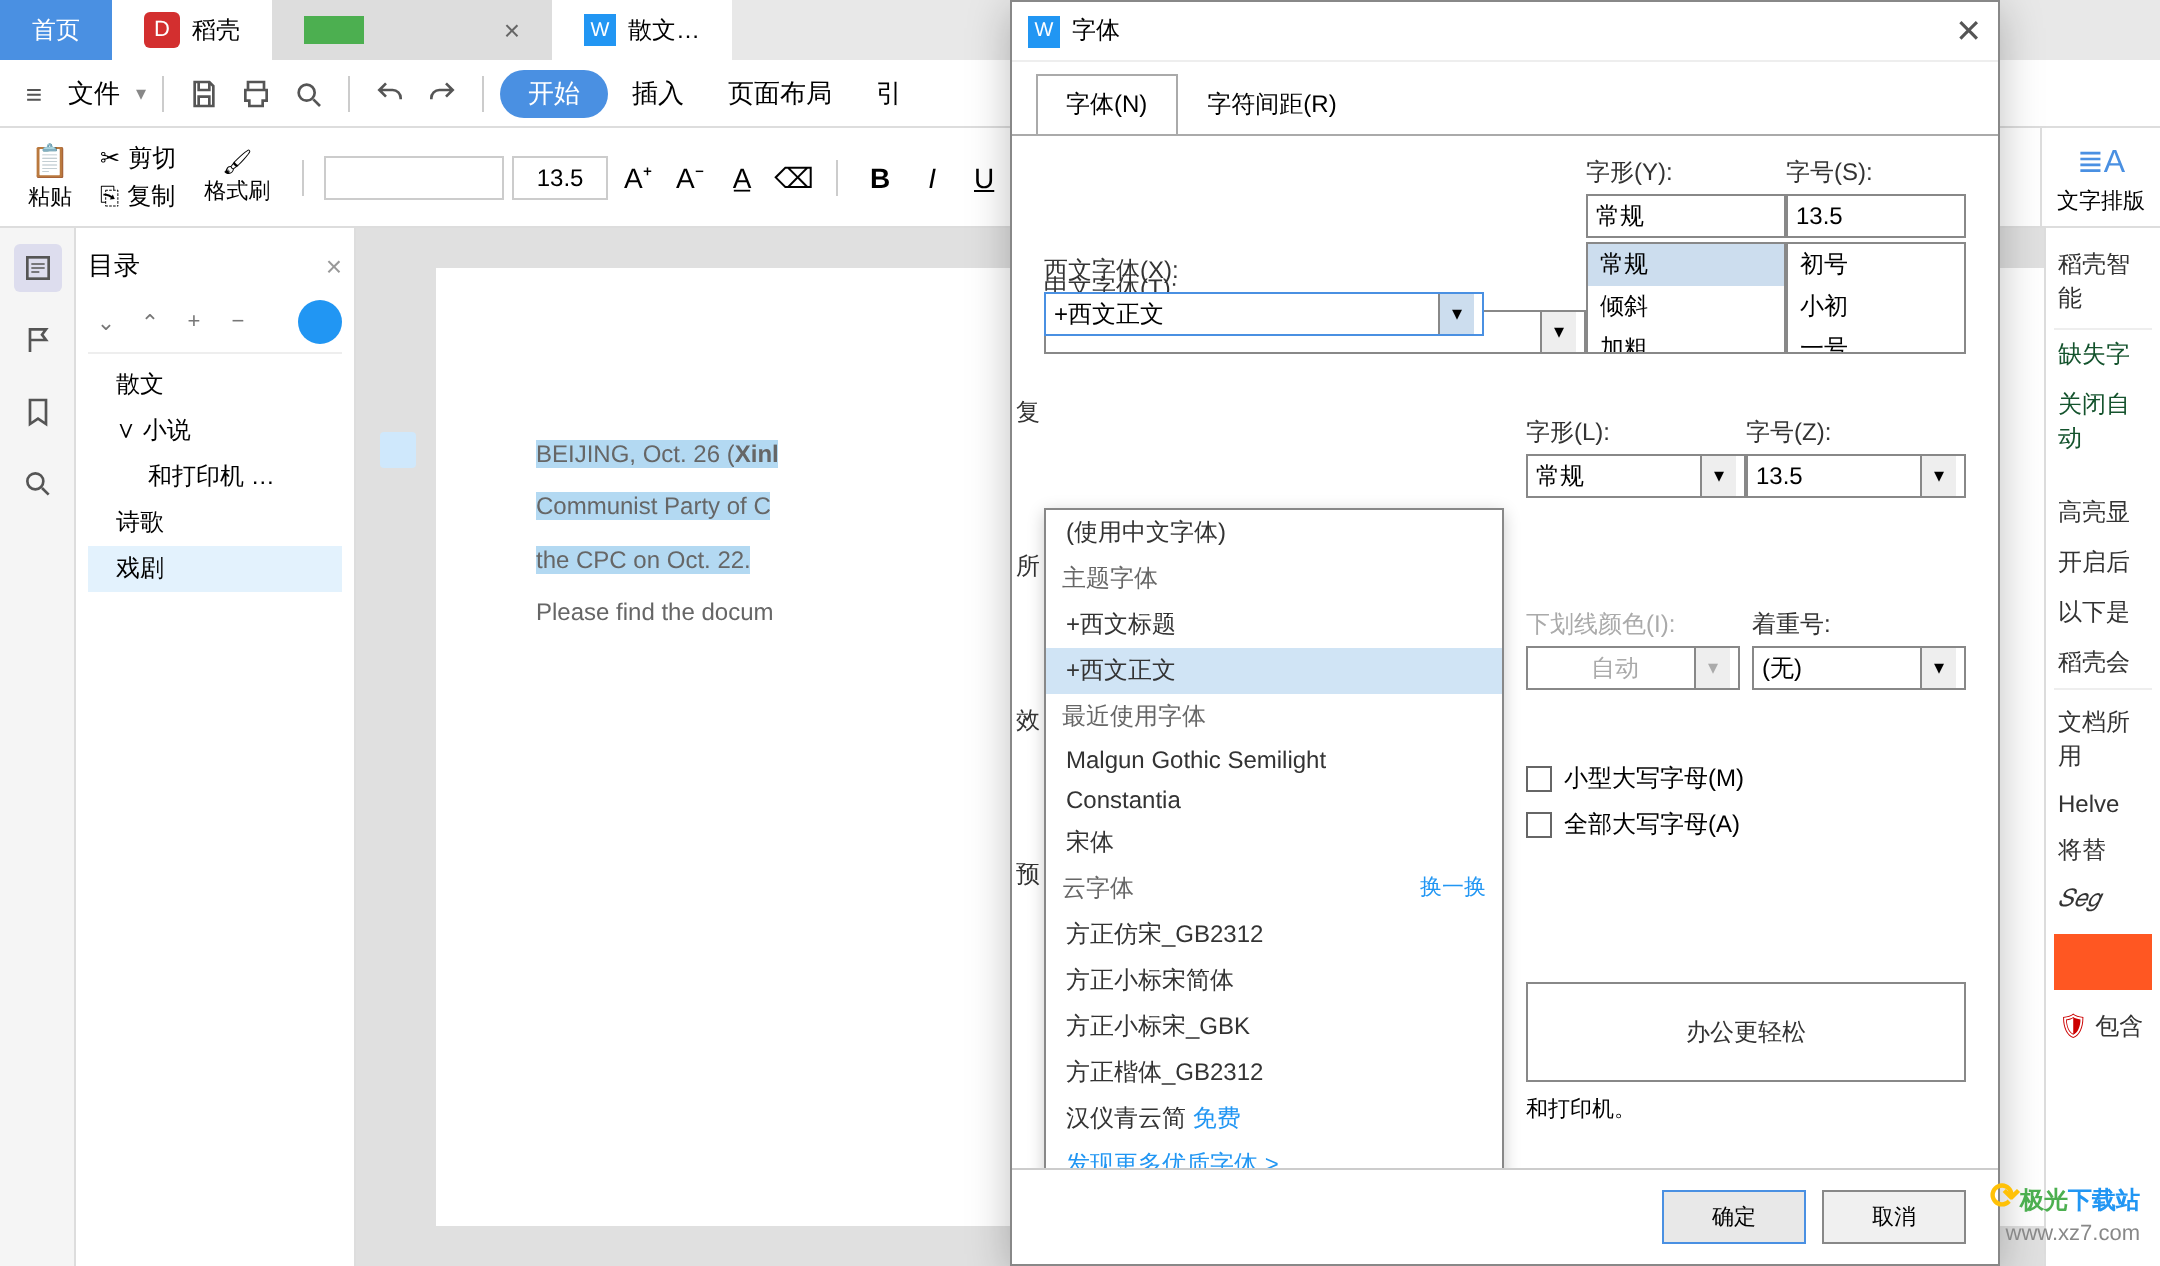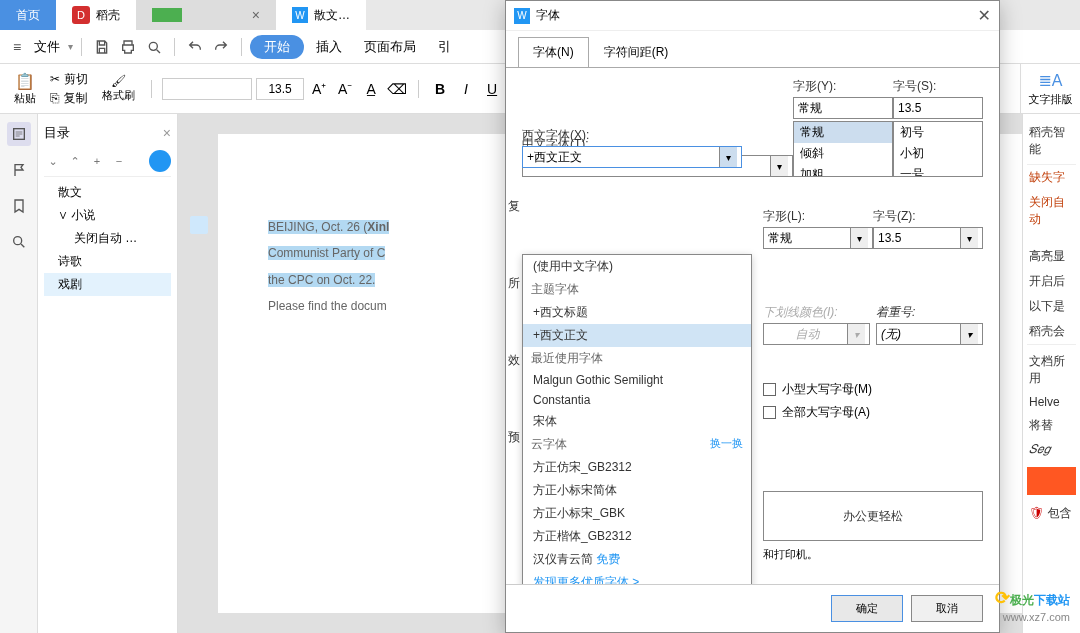--- a/index.html
+++ b/index.html
@@ -42,21 +42,21 @@
 .tree-item.indent1{padding-left:14px;}
 .tree-item.indent2{padding-left:30px;}
 .tree-item.sel{background:#e3f2fd;}
 .doc-canvas{flex:1;background:#e0e0e0;padding:20px 40px;position:relative;}
 .page{background:#fff;width:100%;height:100%;padding:80px 50px;position:relative;}
 .doc-text{color:#666;font-family:Georgia,serif;font-size:15px;line-height:2.2;}
 .doc-sel{background:#b3d9f2;}
 .page-icon{position:absolute;left:-28px;top:82px;width:18px;height:18px;background:#cfe8fc;border-radius:2px;}
 .right-panel{position:absolute;right:0;top:114px;width:58px;background:#fff;border-left:1px solid #ddd;height:519px;padding:6px 4px;font-size:11px;}
 .rp-item{padding:4px 2px;color:#333;}
-.rp-link{color:#c2410c;}
+.rp-link{color:#14532d;}
 .rp-red{background:#ff5722;height:28px;margin:6px 0;}
 .rp-shield{color:#c00;}
 
 .dialog{position:absolute;left:505px;top:0;width:495px;height:633px;background:#fff;border:1px solid #888;box-shadow:0 4px 20px rgba(0,0,0,0.25);display:flex;flex-direction:column;}
 .dlg-title{display:flex;align-items:center;height:30px;padding:0 8px;background:#fff;border-bottom:1px solid #eee;}
 .dlg-title-icon{width:16px;height:16px;background:#2196f3;color:#fff;font-size:10px;display:inline-flex;align-items:center;justify-content:center;margin-right:6px;}
 .dlg-close{margin-left:auto;cursor:pointer;font-size:16px;color:#555;}
 .dlg-tabs{display:flex;padding:6px 12px 0;}
 .dlg-tab{padding:6px 14px;border:1px solid transparent;cursor:pointer;font-size:12px;}
 .dlg-tab.active{border:1px solid #aaa;border-bottom:1px solid #fff;background:#fff;}
@@ -227,21 +227,21 @@
     <div class="outline-tools">
       <span class="ot-icon">⌄</span>
       <span class="ot-icon">⌃</span>
       <span class="ot-icon">+</span>
       <span class="ot-icon">−</span>
       <span class="ot-blue"></span>
     </div>
     <div class="tree">
       <div class="tree-item indent1">散文</div>
       <div class="tree-item indent1"><span>∨</span> <span>小说</span></div>
-      <div class="tree-item indent2">关闭自动 …</div>
+      <div class="tree-item indent2">和打印机 …</div>
       <div class="tree-item indent1">诗歌</div>
       <div class="tree-item indent1 sel">戏剧</div>
     </div>
   </div>
 
   <div class="doc-canvas">
     <div class="page">
       <span class="page-icon"></span>
       <div class="doc-text">
         <div><span class="doc-sel">BEIJING, Oct. 26 (</span><span class="doc-sel" style="font-weight:bold">Xinl</span></div>
@@ -362,21 +362,21 @@
       </div>
       <div class="field-col" style="flex:1">
         <span class="lbl">字号(Z):</span>
         <div class="combo">
             <span>13.5</span>
             <span class="combo-btn">▾</span>
           </div>
       </div>
     </div>
 
-    <div style="position:absolute;right:16px;top:236px;width:220px;display:flex;gap:6px;font-style:italic;">
+    <div style="position:absolute;right:16px;top:236px;width:220px;display:flex;gap:6px;">
       <div class="field-col" style="flex:1">
         <span class="lbl disabled">下划线颜色(I):</span>
         <div class="combo disabled">
             <span style="margin:0 auto">自动</span>
             <span class="combo-btn">▾</span>
           </div>
       </div>
       <div class="field-col" style="flex:1">
         <span class="lbl">着重号:</span>
         <div class="combo">

